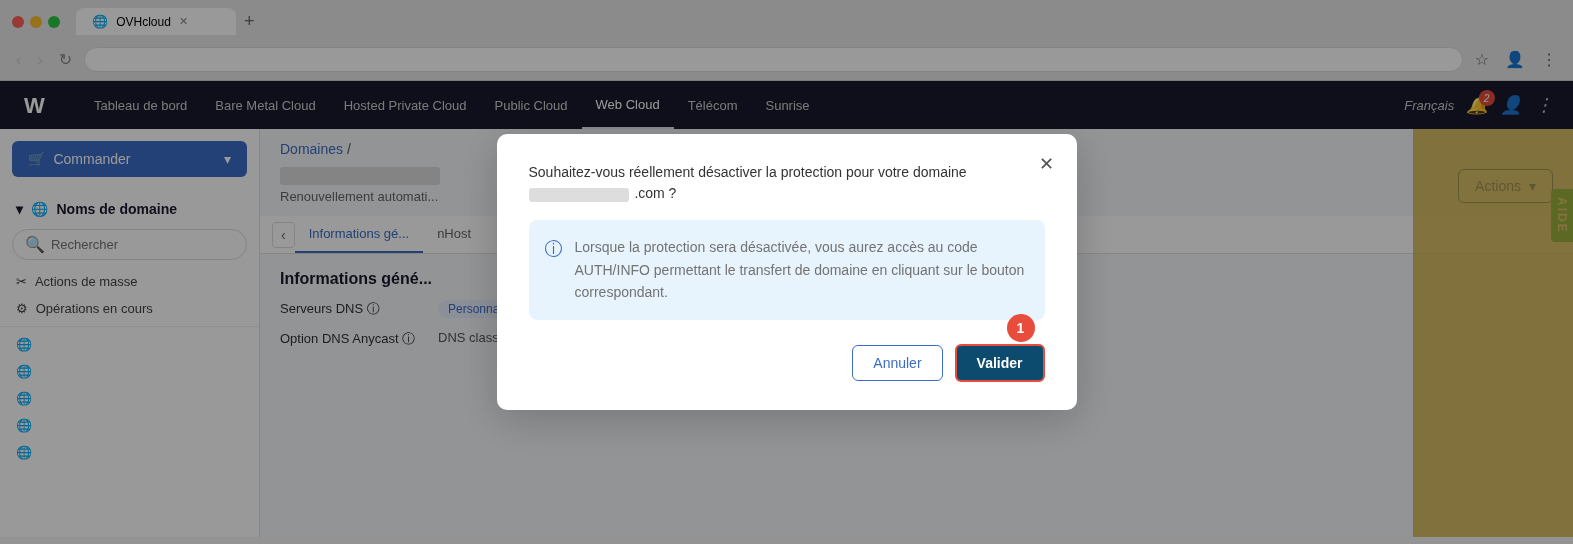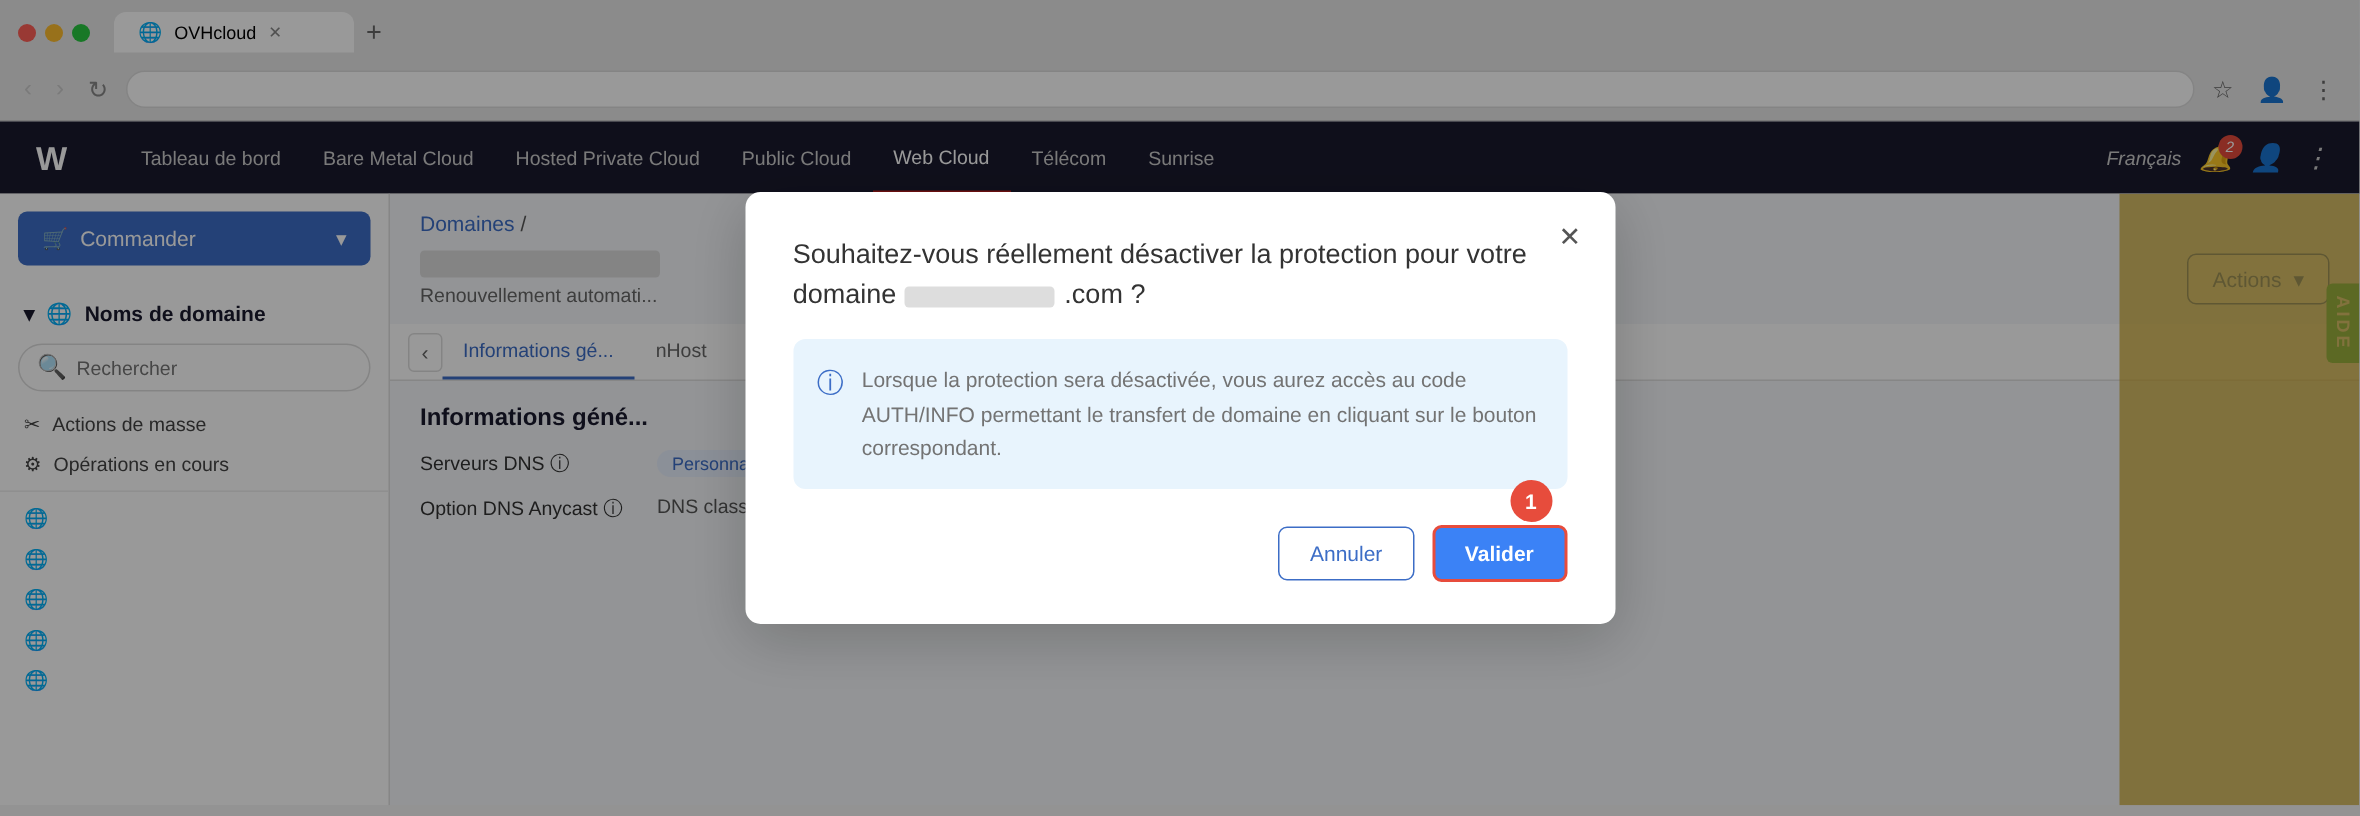--- a/index.html
+++ b/index.html
@@ -112,21 +112,21 @@
       color: #ccc;
       font-size: 13px;
       padding: 0 14px;
       height: 48px;
       display: flex;
       align-items: center;
       cursor: pointer;
       text-decoration: none;
       white-space: nowrap;
     }
-    .nav-link.active { color: white; border-bottom: 2px solid #b91c1c; }
+    .nav-link.active { color: white; border-bottom: 2px solid #e5e5e5; }
     .nav-right {
       display: flex;
       align-items: center;
       gap: 12px;
       font-style: italic;
     }
     .nav-lang { color: #ccc; font-size: 13px; cursor: pointer; }
     .notif-btn {
       position: relative;
       color: #ccc;
@@ -402,21 +402,21 @@
       justify-content: center;
       border-radius: 50%;
     }
     .modal-title {
       font-size: 20px;
       font-weight: 700;
       color: #1a1a2e;
       margin-bottom: 16px;
     }
     .modal-desc {
-      font-size: 18px;
+      font-size: 14px;
       color: #333;
       margin-bottom: 16px;
       line-height: 1.5;
     }
     .modal-desc .domain-blur {
       display: inline-block;
       width: 100px;
       height: 14px;
       background: #ddd;
       border-radius: 3px;
@@ -454,21 +454,21 @@
       background: white;
       border: 1px solid #3c6dc6;
       color: #3c6dc6;
       padding: 9px 20px;
       border-radius: 6px;
       font-size: 14px;
       cursor: pointer;
       font-weight: 500;
     }
     .btn-valider {
-      background: #3b82f6;
+      background: #0c4a6e;
       border: 2px solid #e74c3c;
       color: white;
       padding: 9px 20px;
       border-radius: 6px;
       font-size: 14px;
       cursor: pointer;
       font-weight: 700;
     }
     .step-badge {
       position: absolute;

